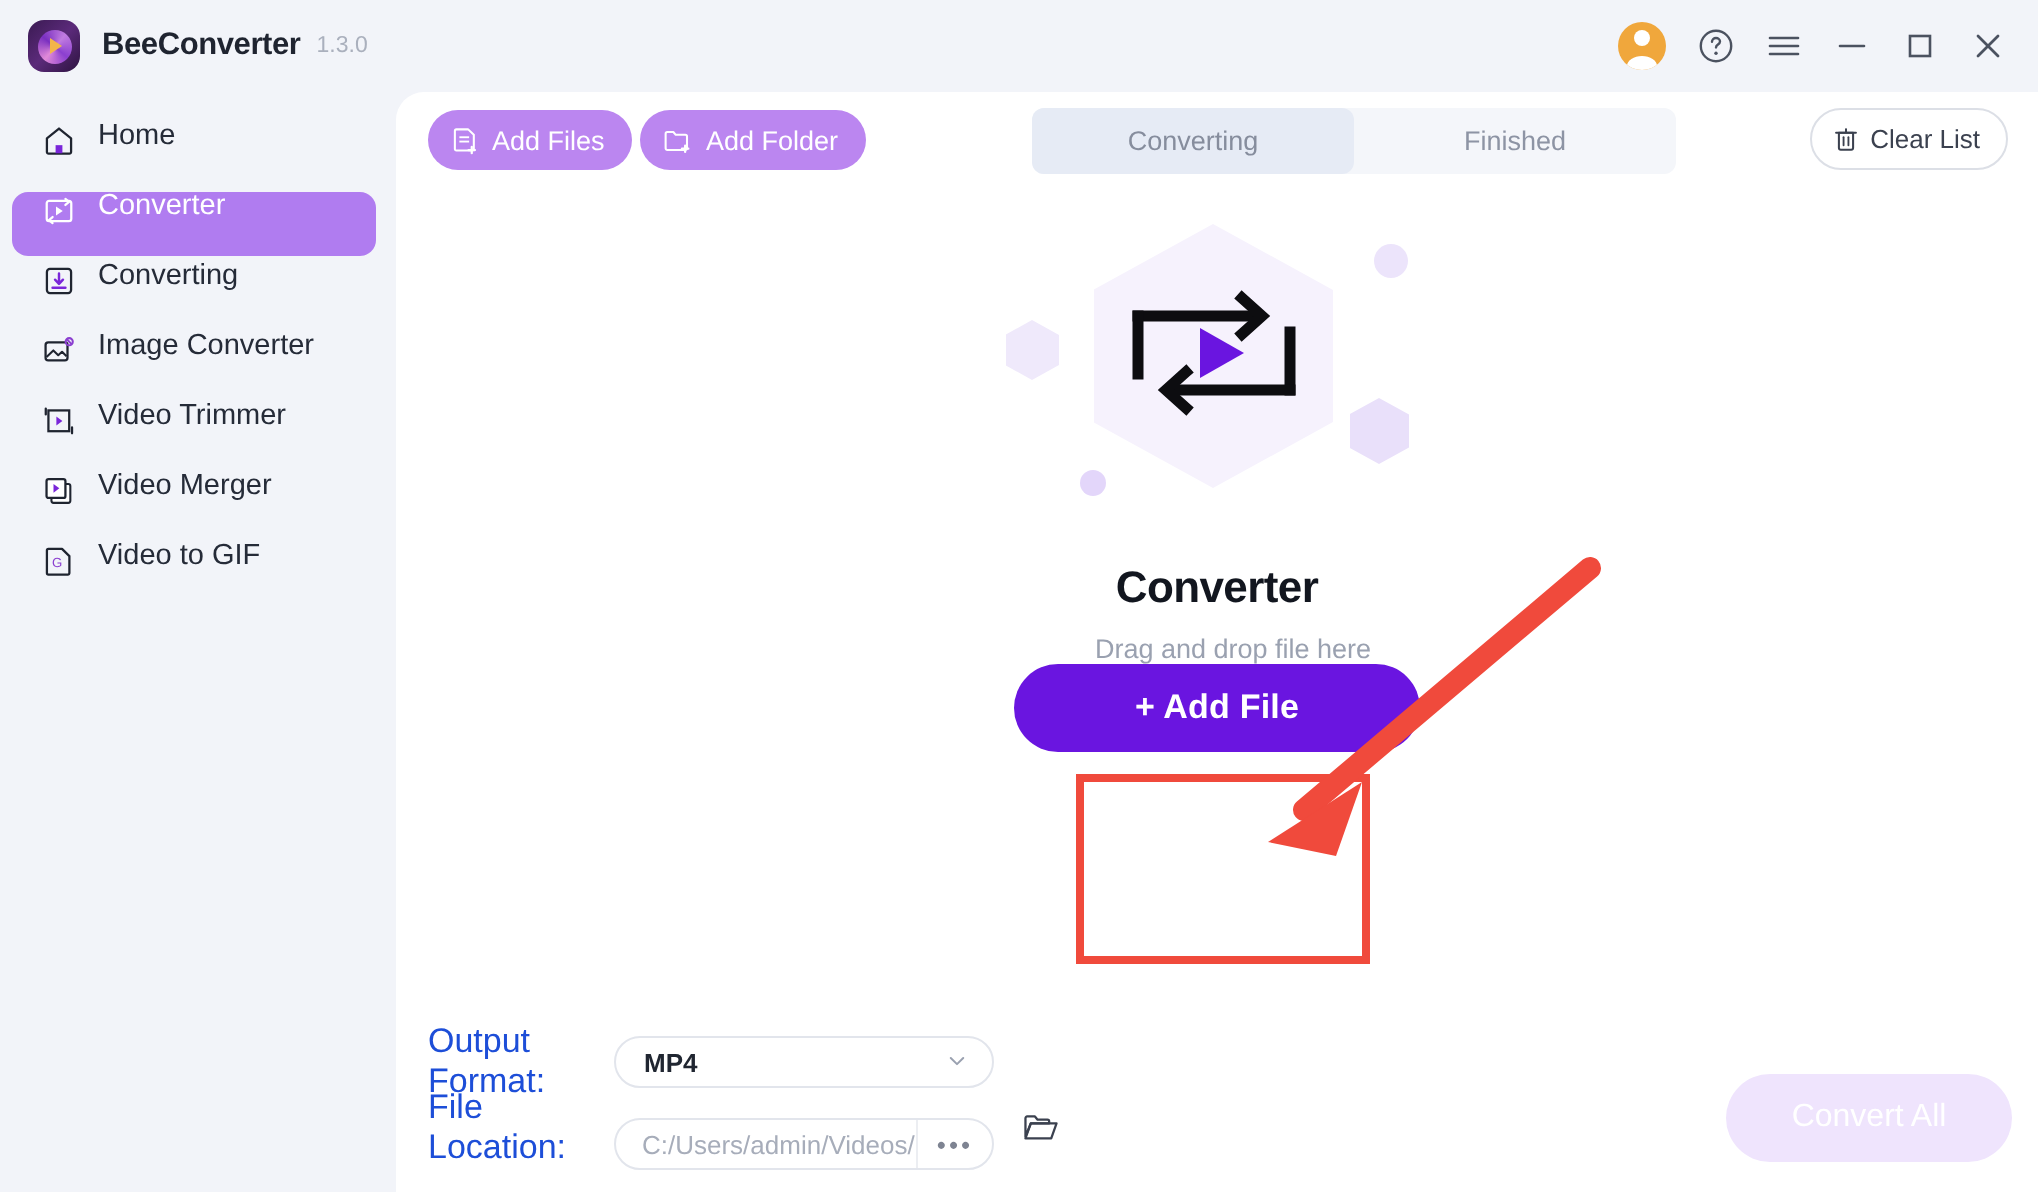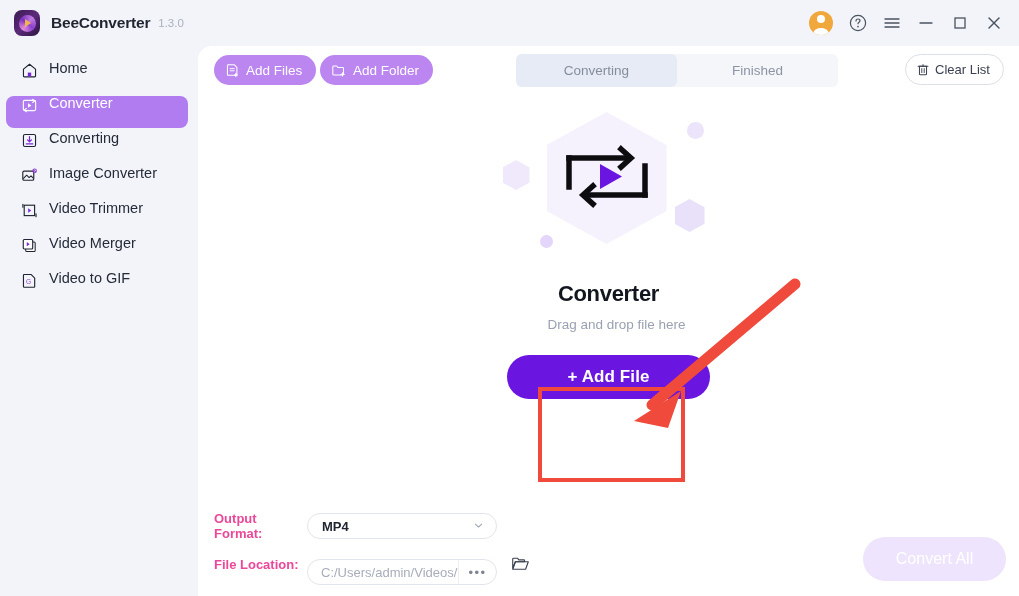--- a/index.html
+++ b/index.html
@@ -178,37 +178,36 @@
   #hero svg.convert { position:absolute; left: 76px; top: 34px; }
 
   #empty-title {
     font-size: 22px; font-weight: bold; color: #12161f;
     margin-top: 2px; letter-spacing: -0.3px;
   }
   #empty-sub {
     font-size: 13.5px; color: #9aa1b0; margin-top: 10px; padding-left: 16px;
   }
   #btn-add-file {
-    margin-top: 23px;
     width: 203px; height: 44px;
     border: none; border-radius: 22px;
     background: #6a15e0; color: #fff;
     font-family: inherit; font-size: 17px; font-weight: bold;
     cursor: pointer; letter-spacing: 0.1px;
   }
 
   
   #bottom {
     position: absolute; left: 0; bottom: 0;
     width: 821px; height: 100px;
   }
   .brow { position: absolute; display:flex; align-items:center; }
   #row-format { left: 16px; top: 15px; }
   #row-location { left: 16px; top: 47px; }
-  .blabel { font-size: 13px; color: #ec4899; width: 93px; font-weight: bold; }
+  .blabel { font-size: 17px; color: #1d4ed8; width: 93px; }
   .field {
     height: 26px; border: 1px solid #e2e5ec; border-radius: 13px;
     background: #fff; display:flex; align-items:center;
     padding: 0 4px 0 14px; font-size: 13px;
   }
   #field-format { width: 190px; justify-content: space-between; padding-right:12px; }
   #format-value { color:#202631; font-weight: bold; font-size: 13px;}
   #field-location { width: 190px; padding: 0; overflow:hidden;margin-top:16px; }
   #location-value {
     color: #a7adba; font-size: 13px;

